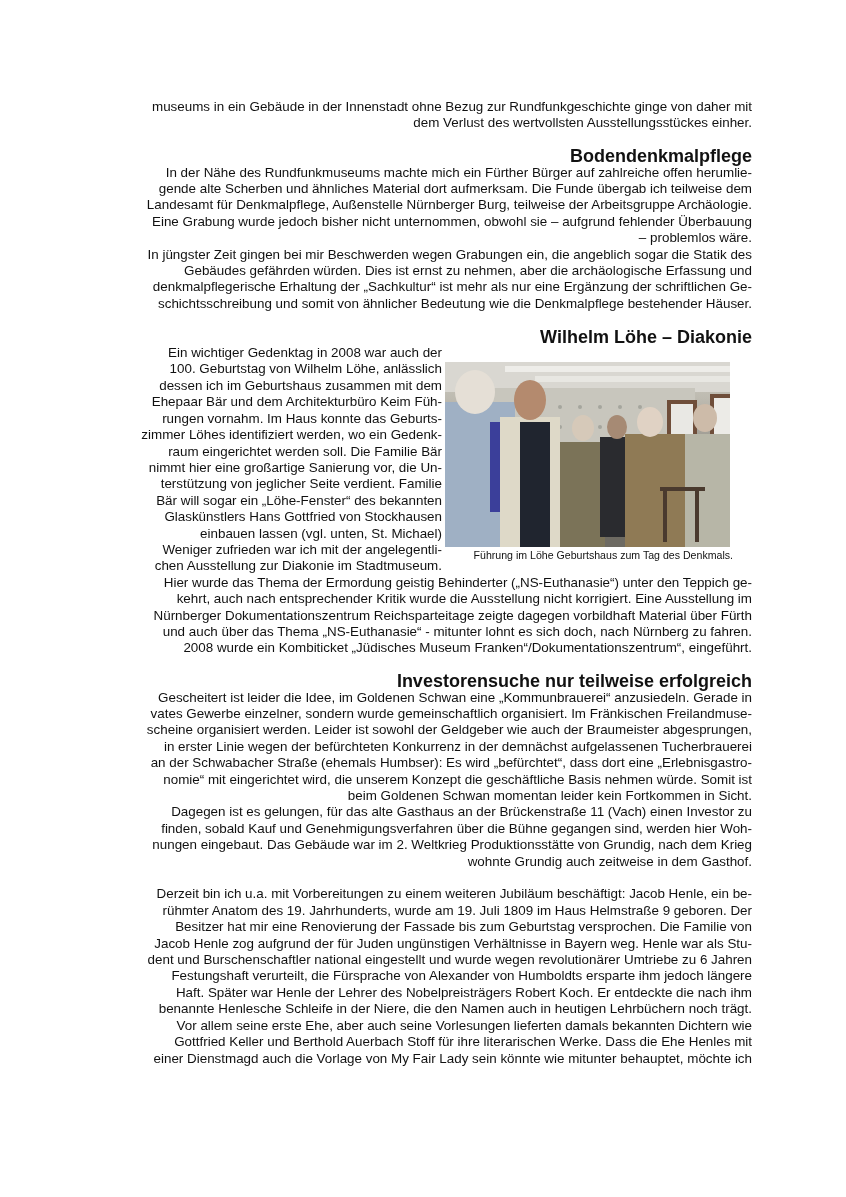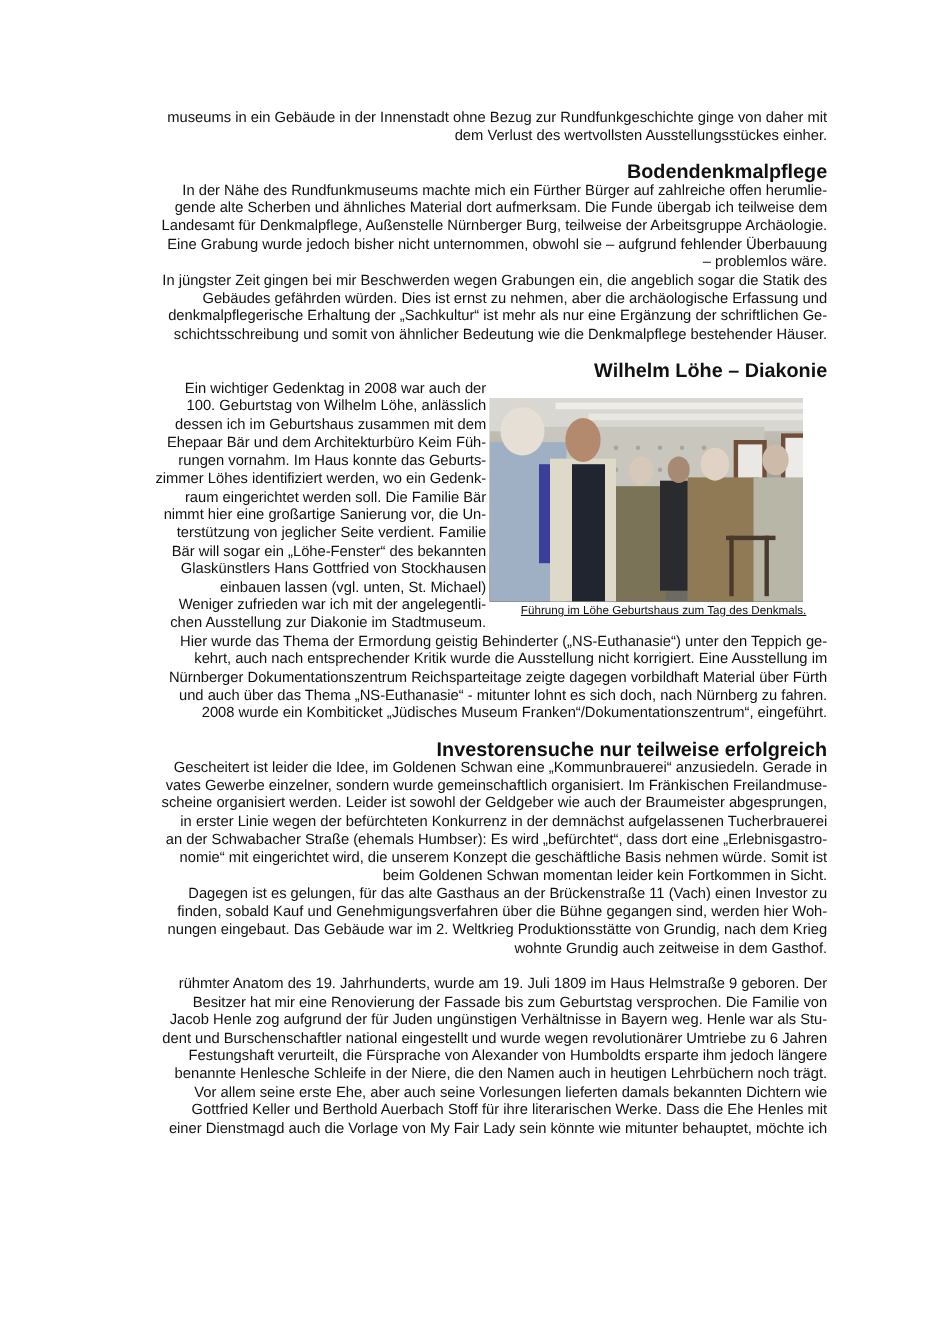--- a/index.html
+++ b/index.html
@@ -6,21 +6,21 @@
   body { width: 846px; height: 1197px; position: relative; overflow: hidden;
          font-family: "Liberation Sans", sans-serif; color: #111; }
   .page { position: absolute; left: 102px; top: 99px; width: 650px; text-align: right; }
   .p { font-size: 13.4px; line-height: 16.4px; margin: 0; white-space: nowrap; }
   .h { font-size: 18px; line-height: 16.4px; font-weight: bold; margin: 0; }
   .gap { height: 16.4px; }
   .narrow { width: 340px; }
   .photo-wrap { position: absolute; left: 343px; top: 263px; width: 288px; }
   .photo { width: 285px; height: 185px; position: relative; overflow: hidden;
            background: linear-gradient(180deg, #cfcdc6 0%, #bdbab0 20%, #8d8a82 55%, #5d5a52 100%); }
-  .caption { font-size: 10.6px; line-height: 13px; margin-top: 2px; white-space: nowrap; color:#111;text-decoration:underline; }
+  .caption { font-size: 10.6px; line-height: 13px; margin-top: 2px; white-space: nowrap; color:#111; }
 </style>
 </head>
 <body>
 
 <div class="page">
 
   <div>
     <p class="p">museums in ein Gebäude in der Innenstadt ohne Bezug zur Rundfunkgeschichte ginge von daher mit</p>
     <p class="p">dem Verlust des wertvollsten Ausstellungsstückes einher.</p>
   </div>
@@ -76,25 +76,27 @@
     <p class="p">nomie“ mit eingerichtet wird, die unserem Konzept die geschäftliche Basis nehmen würde. Somit ist</p>
     <p class="p">beim Goldenen Schwan momentan leider kein Fortkommen in Sicht.</p>
     <p class="p">Dagegen ist es gelungen, für das alte Gasthaus an der Brückenstraße 11 (Vach) einen Investor zu</p>
     <p class="p">finden, sobald Kauf und Genehmigungsverfahren über die Bühne gegangen sind, werden hier Woh-</p>
     <p class="p">nungen eingebaut. Das Gebäude war im 2. Weltkrieg Produktionsstätte von Grundig, nach dem Krieg</p>
     <p class="p">wohnte Grundig auch zeitweise in dem Gasthof.</p>
   </div>
   <div class="gap"></div>
 
   <div>
+    <p class="p">Derzeit bin ich u.a. mit Vorbereitungen zu einem weiteren Jubiläum beschäftigt: Jacob Henle, ein be-</p>
     <p class="p">rühmter Anatom des 19. Jahrhunderts, wurde am 19. Juli 1809 im Haus Helmstraße 9 geboren. Der</p>
     <p class="p">Besitzer hat mir eine Renovierung der Fassade bis zum Geburtstag versprochen. Die Familie von</p>
     <p class="p">Jacob Henle zog aufgrund der für Juden ungünstigen Verhältnisse in Bayern weg. Henle war als Stu-</p>
     <p class="p">dent und Burschenschaftler national eingestellt und wurde wegen revolutionärer Umtriebe zu 6 Jahren</p>
     <p class="p">Festungshaft verurteilt, die Fürsprache von Alexander von Humboldts ersparte ihm jedoch längere</p>
+    <p class="p">Haft. Später war Henle der Lehrer des Nobelpreisträgers Robert Koch. Er entdeckte die nach ihm</p>
     <p class="p">benannte Henlesche Schleife in der Niere, die den Namen auch in heutigen Lehrbüchern noch trägt.</p>
     <p class="p">Vor allem seine erste Ehe, aber auch seine Vorlesungen lieferten damals bekannten Dichtern wie</p>
     <p class="p">Gottfried Keller und Berthold Auerbach Stoff für ihre literarischen Werke. Dass die Ehe Henles mit</p>
     <p class="p">einer Dienstmagd auch die Vorlage von My Fair Lady sein könnte wie mitunter behauptet, möchte ich</p>
   </div>
 
   <div class="photo-wrap">
     <div class="photo" title="Gruppe von Personen bei einer Führung in einem gefliesten Raum">
       <svg width="285" height="185" viewBox="0 0 285 185" xmlns="http://www.w3.org/2000/svg">
 

